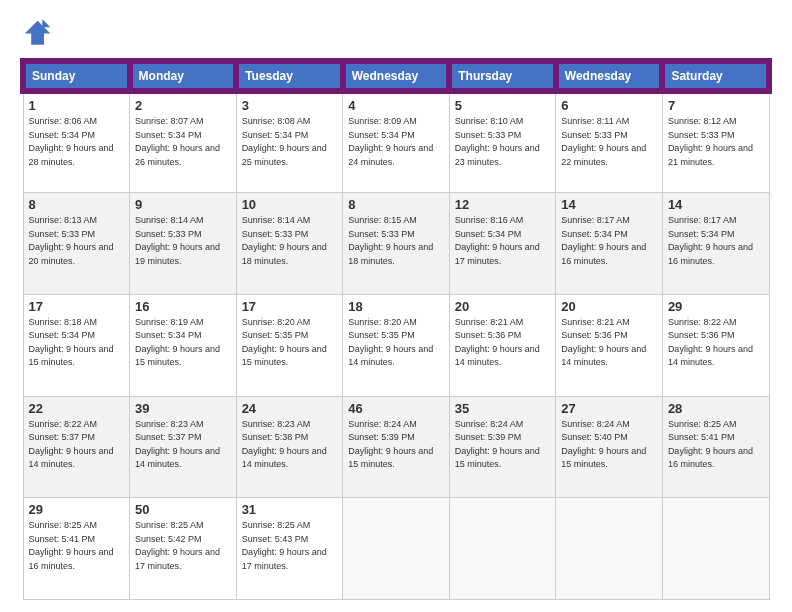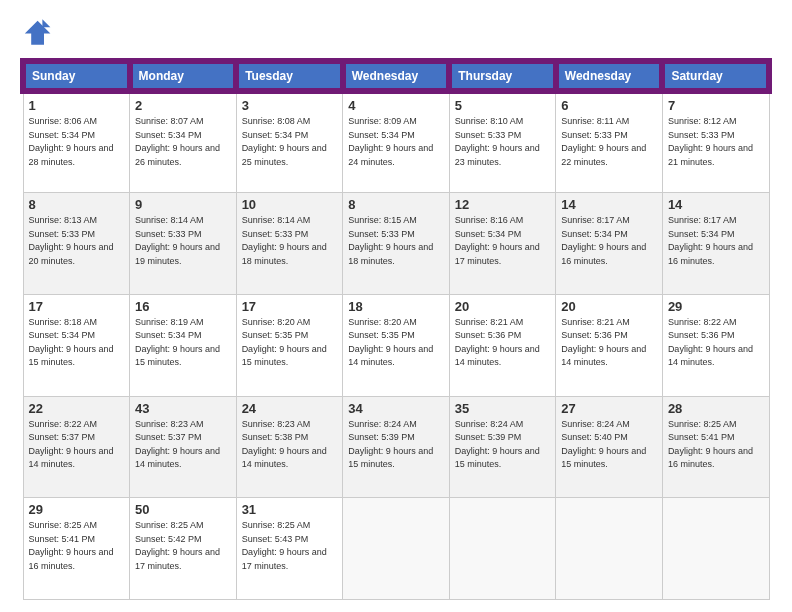--- a/index.html
+++ b/index.html
@@ -219,29 +219,29 @@
         <span class="day-num">29</span>
         <span class="day-info">Sunrise: 8:22 AM<br>Sunset: 5:36 PM<br>Daylight: 9 hours and 14 minutes.</span>
       </td>
         </tr>
         <tr>
           <td>
         <span class="day-num">22</span>
         <span class="day-info">Sunrise: 8:22 AM<br>Sunset: 5:37 PM<br>Daylight: 9 hours and 14 minutes.</span>
       </td>
           <td>
-        <span class="day-num">43</span>
+        <span class="day-num">39</span>
         <span class="day-info">Sunrise: 8:23 AM<br>Sunset: 5:37 PM<br>Daylight: 9 hours and 14 minutes.</span>
       </td>
           <td>
         <span class="day-num">24</span>
         <span class="day-info">Sunrise: 8:23 AM<br>Sunset: 5:38 PM<br>Daylight: 9 hours and 14 minutes.</span>
       </td>
           <td>
-        <span class="day-num">34</span>
+        <span class="day-num">46</span>
         <span class="day-info">Sunrise: 8:24 AM<br>Sunset: 5:39 PM<br>Daylight: 9 hours and 15 minutes.</span>
       </td>
           <td>
         <span class="day-num">35</span>
         <span class="day-info">Sunrise: 8:24 AM<br>Sunset: 5:39 PM<br>Daylight: 9 hours and 15 minutes.</span>
       </td>
           <td>
         <span class="day-num">27</span>
         <span class="day-info">Sunrise: 8:24 AM<br>Sunset: 5:40 PM<br>Daylight: 9 hours and 15 minutes.</span>
       </td>

